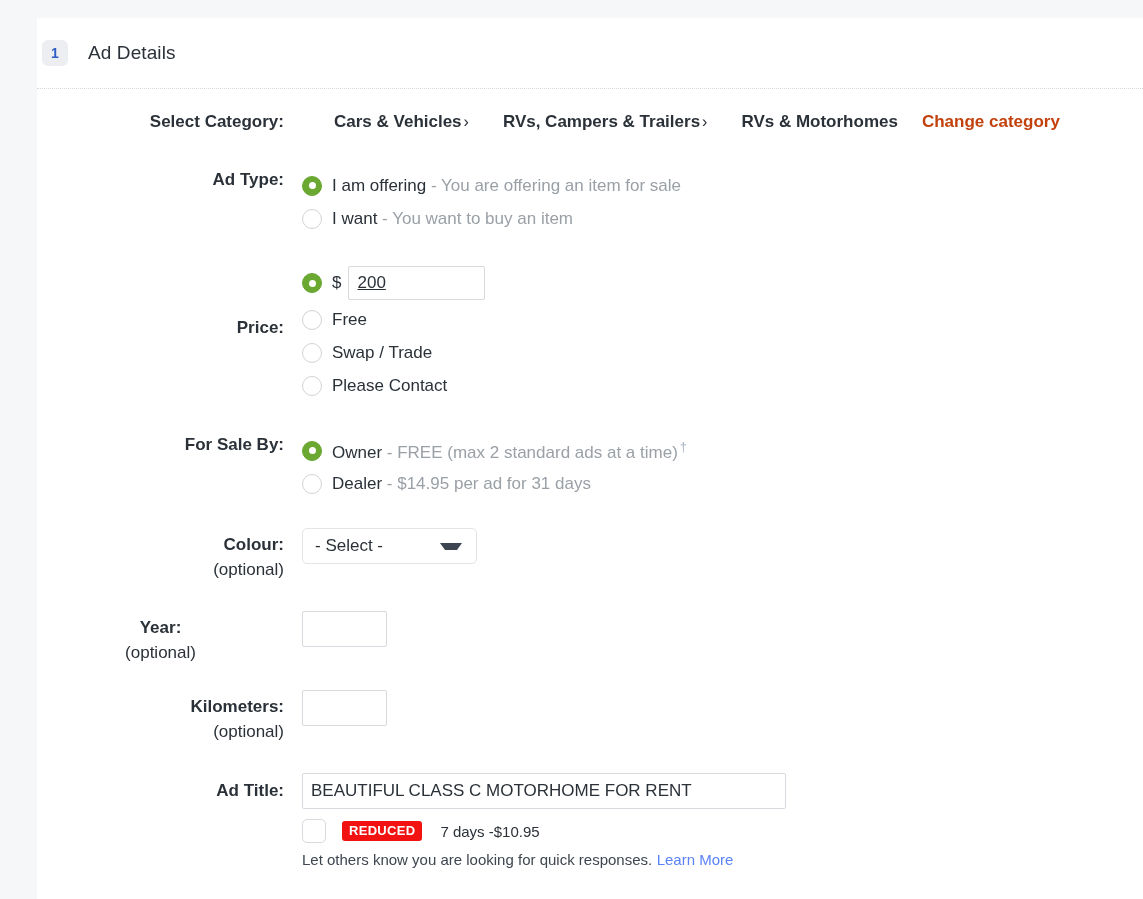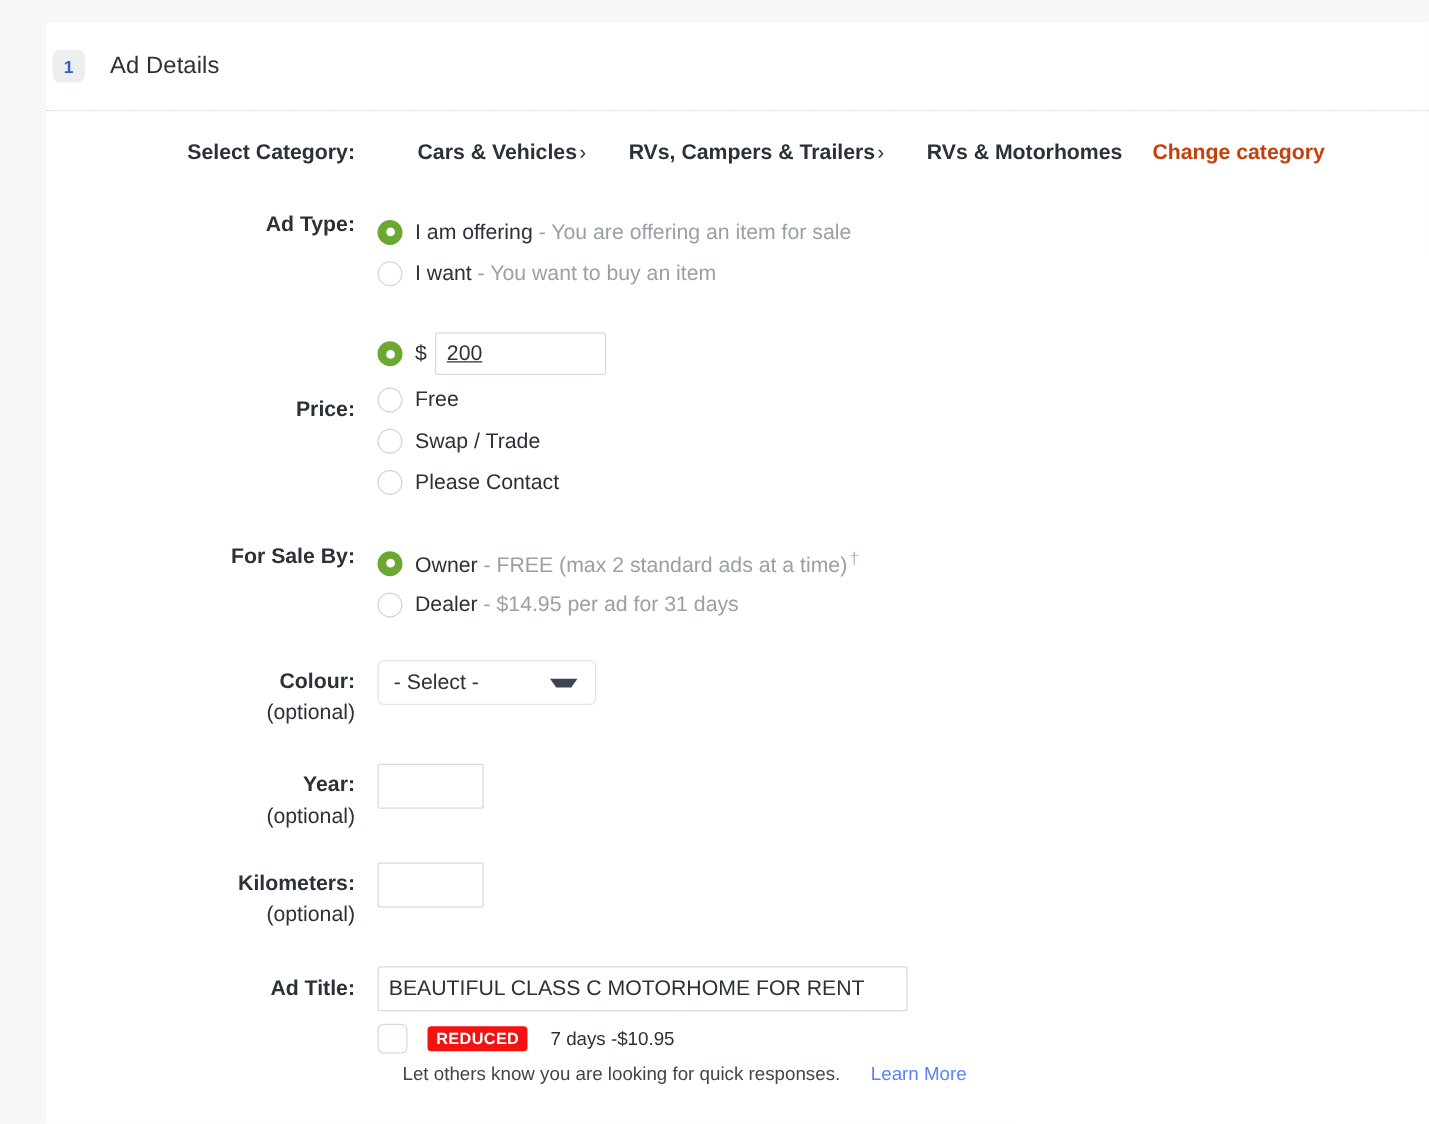--- a/index.html
+++ b/index.html
@@ -218,21 +218,20 @@
     line-height: 14px;
   }
   .promo-price {
     margin-left: 18px;
     font-size: 15px;
     color: #2b3138;
   }
   .promo-note {
     font-size: 15px;
     color: #3f4650;
-    margin-left: 20px;
   }
   .learn-more {
     color: #5a82f5;
     text-decoration: none;
     cursor: pointer;
   }
 </style>
 </head>
 <body>
 
@@ -312,21 +311,21 @@
       </div>
       <div class="field">
         <div class="select">
           <span>- Select -</span>
           <span class="caret"></span>
         </div>
       </div>
     </div>
 
     <div class="row" style="margin-top:27px;">
-      <div class="label" style="padding-top:6px;">
+      <div class="label" style="padding-top:6px;text-align:center;">
         <span>Year:</span>
         <span class="label-sub">(optional)</span>
       </div>
       <div class="field">
         <input class="txt" style="width: 85px; height: 36px;" type="text" value="">
       </div>
     </div>
 
     <div class="row" style="margin-top:23px;">
       <div class="label" style="padding-top:6px;">
@@ -334,21 +333,21 @@
         <span class="label-sub">(optional)</span>
       </div>
       <div class="field">
         <input class="txt" style="width: 85px; height: 36px;" type="text" value="">
       </div>
     </div>
 
     <div class="row" style="margin-top:27px;">
       <div class="label" style="padding-top:7px;">Ad Title:</div>
       <div class="field">
-        <input class="txt" style="width: 424px; height: 36px;" type="text" value="BEAUTIFUL CLASS C MOTORHOME FOR RENT">
+        <input class="txt" style="width: 484px; height: 36px;" type="text" value="BEAUTIFUL CLASS C MOTORHOME FOR RENT">
 
         <div style="display:flex;align-items:center;margin-top:10px;">
           <span class="chk"></span>
           <span class="reduced">REDUCED</span>
           <span class="promo-price">7 days -$10.95</span>
         </div>
 
         <div style="margin-top:8px;">
           <span class="promo-note">Let others know you are looking for quick responses.</span>
           <a class="learn-more promo-note">Learn More</a>

